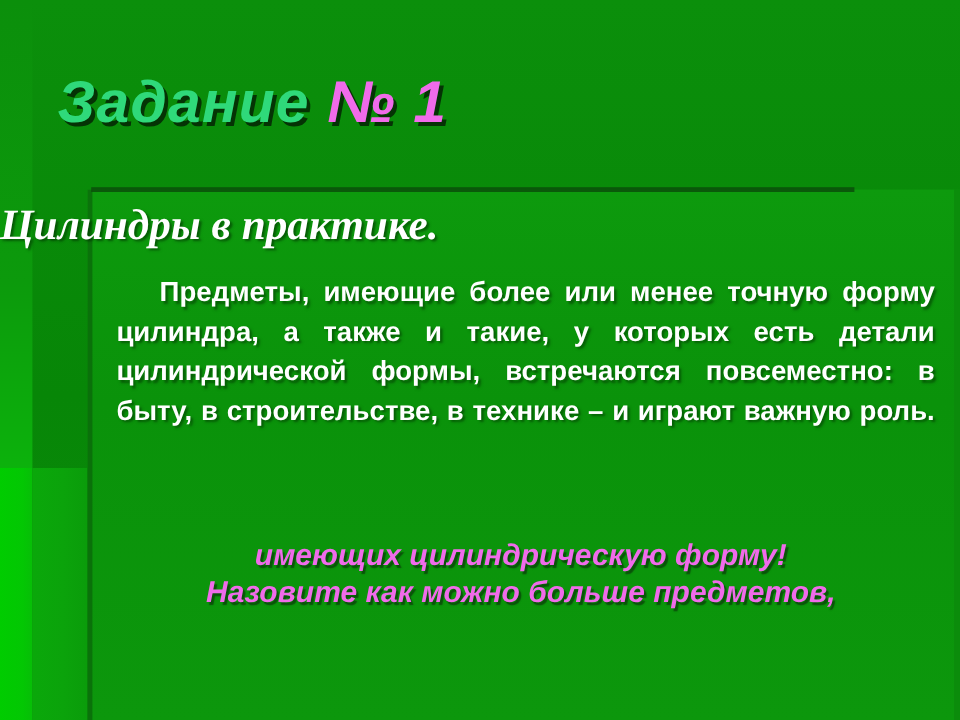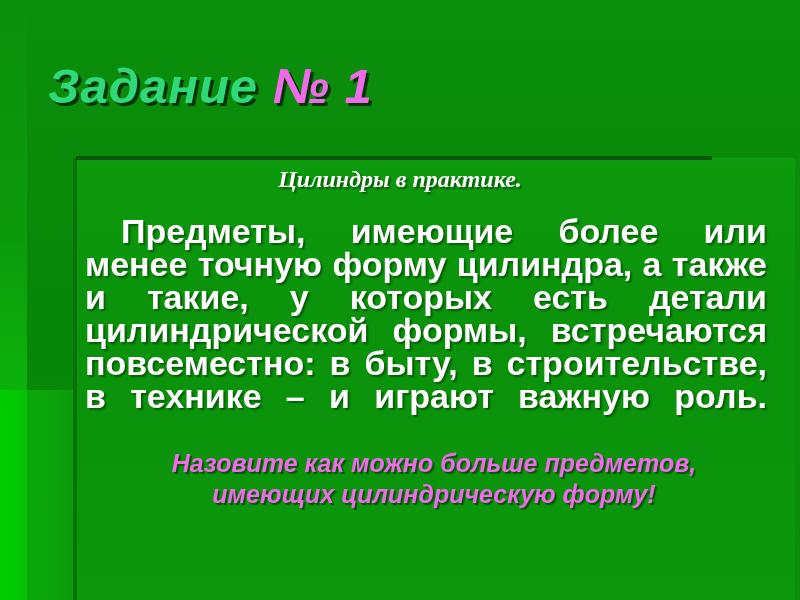--- a/index.html
+++ b/index.html
@@ -112,39 +112,38 @@
   .title .t-green { color: #2FD97A; }
   .title .t-pink  { color: #F06BEA; }
 
   
   .subtitle {
     position: absolute;
     left: 0;
     top: 166px;
     width: 800px;
     margin: 0;
-    text-align: center;
     color: #FFFFFF;
     font-family: "Liberation Serif", serif;
-    font-size: 24px;
+    font-size: 36px;
     font-weight: bold;
     font-style: italic;
     text-shadow: 2px 2px 2px rgba(0,40,0,.55);
   }
 
   
   .body-text {
     position: absolute;
     left: 85px;
     top: 215px;
     width: 682px;
-    margin: 0;
+    margin: 12px;
     color: #FFFFFF;
     font-family: "Liberation Sans", sans-serif;
-    font-size: 34px;
+    font-size: 23px;
     font-weight: bold;
     line-height: 33px;
     text-align: justify;
     text-indent: 36px;
     text-shadow: 2px 2px 2px rgba(0,40,0,.5);
   }
   .body-text::after {
     content: "";
     display: inline-block;
     width: 100%;
@@ -186,17 +185,17 @@
   <h1 class="title">
     <span class="t-green">Задание</span>
     <span class="t-pink">№ 1</span>
   </h1>
 
   <h2 class="subtitle">Цилиндры в практике.</h2>
 
   <p class="body-text">Предметы, имеющие  более или менее точную форму цилиндра, а также и такие, у которых есть детали цилиндрической формы, встречаются повсеместно: в быту, в строительстве, в технике – и играют важную роль.</p>
 
   <p class="cta">
+    <span class="cta-line">имеющих цилиндрическую форму!</span>
     <span class="cta-line">Назовите как можно больше предметов,</span>
-    <span class="cta-line">имеющих цилиндрическую форму!</span>
   </p>
 
 </div>
 
 </body></html>

